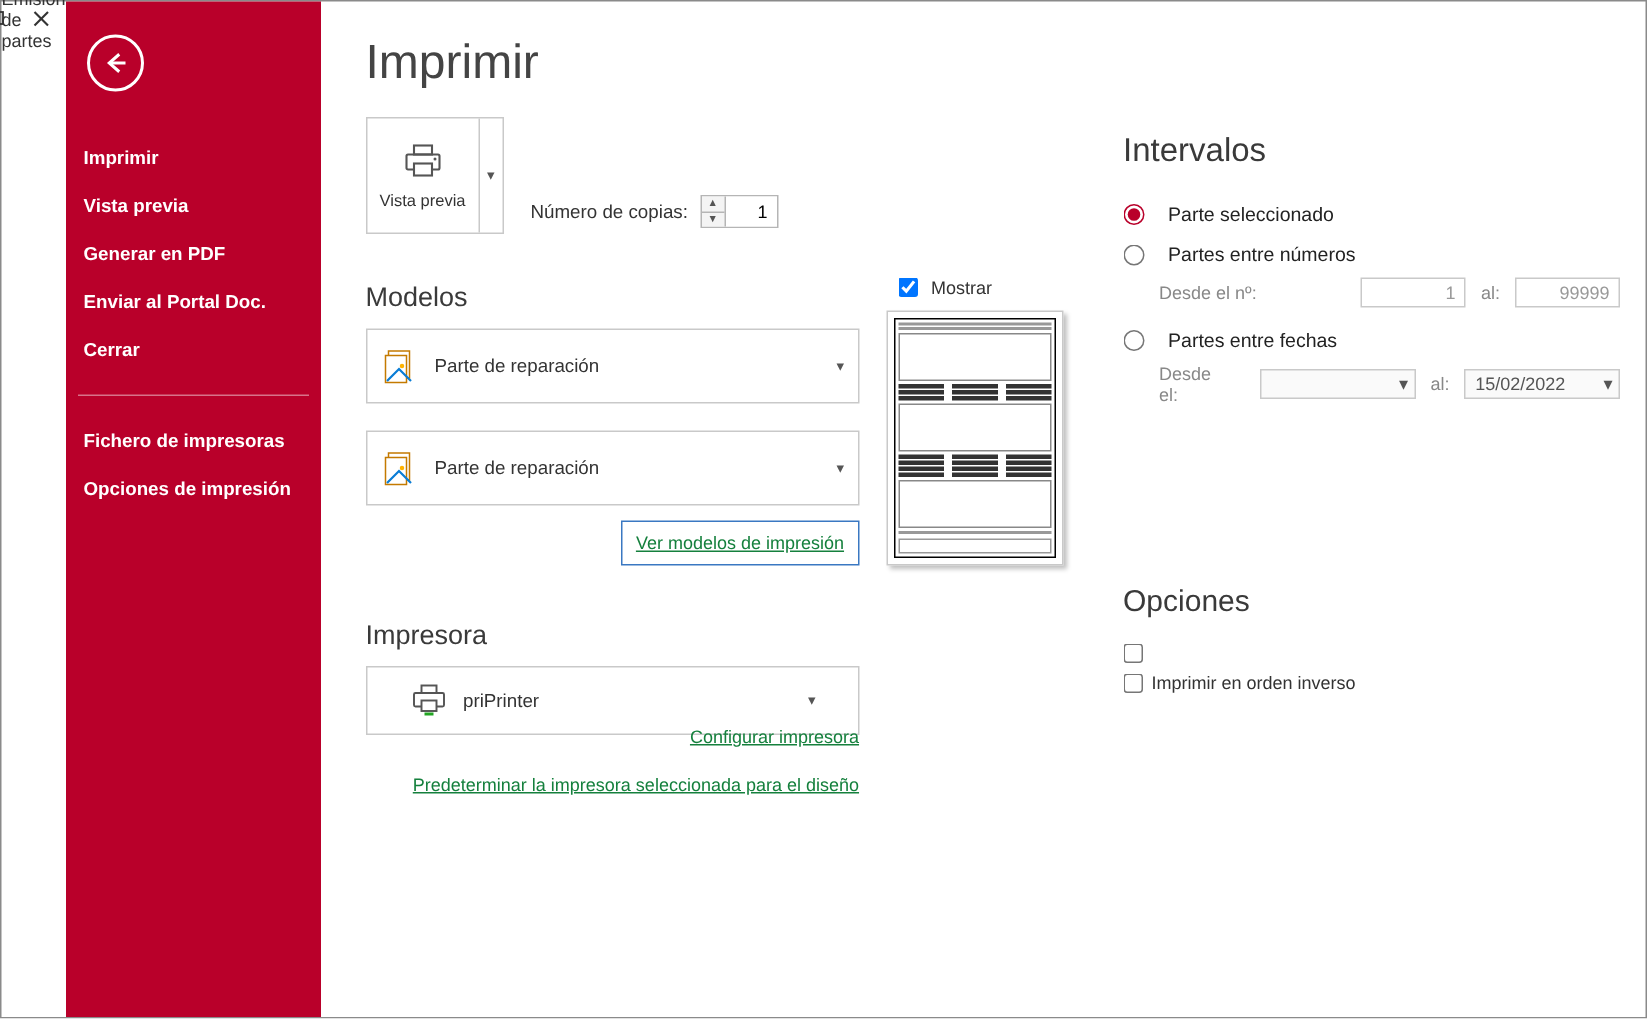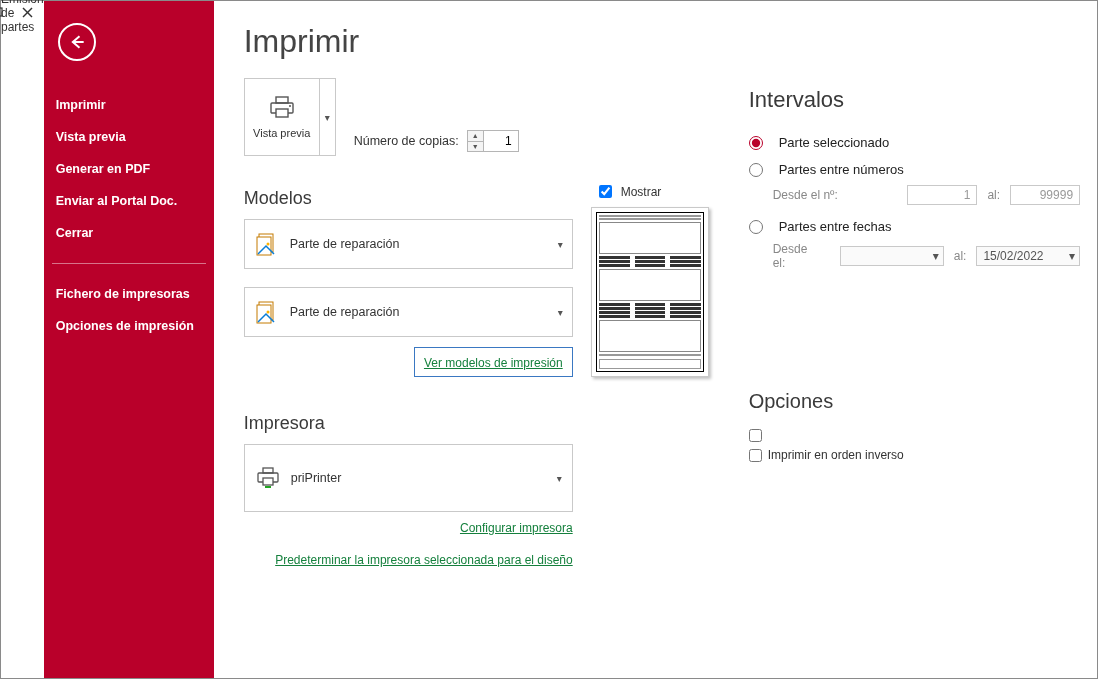--- a/index.html
+++ b/index.html
@@ -31,21 +31,21 @@
   .spinner input { width: 34px; border: none; text-align: right; padding: 0 6px; font-size: 12px; outline: none; }
   .section-h { font-size: 18px; font-weight: 400; color: #3a3a3a; margin: 6px 0 10px 0; }
   .model-select { border: 1px solid #c9c9c9; height: 50px; display: flex; align-items: center; padding: 0 9px; margin-bottom: 18px; cursor: pointer; position: relative; }
   .model-select .caret { margin-left: auto; font-size: 10px; color: #555; }
   .model-select .icon-box { width: 26px; height: 26px; margin-right: 10px; display: flex; align-items: center; justify-content: center; }
   .model-select .mlabel { font-size: 12.5px; color: #333; }
   .link-row { text-align: right; margin: -8px 0 14px 0; }
   .link-row.boxed { display: inline-block; float: right; border: 1px solid #3a78c2; padding: 5px 9px; margin-bottom: 14px; }
   .clearfix::after { content: ""; display: table; clear: both; }
   .txt-link { font-size: 12px; color: #15803d; text-decoration: underline; cursor: pointer; }
-  .printer-select { border: 1px solid #c9c9c9; height: 68px; display: flex; align-items: center; padding: 0 10px; margin-bottom: 14px; cursor: pointer; }
+  .printer-select { border: 1px solid #c9c9c9; height: 46px; display: flex; align-items: center; padding: 0 28px; cursor: pointer; }
   .printer-select .caret { margin-left: auto; font-size: 10px; color: #555; }
   .checkbox-row { display:flex; align-items:center; gap:6px; font-size:12px; color:#333; margin-bottom:6px; }
   .checkbox-row input { width:13px; height:13px; margin:0; }
   .radio-row { display:flex; align-items:flex-end; gap:16px; font-size:13px; color:#222; margin-bottom:12px; }
   .radio-row input[type=radio] { width:14px; height:14px; margin:0; accent-color: #b9002a; }
   .sub-row { display:flex; align-items:center; gap:10px; font-size:12px; color:#888; margin: -4px 0 14px 24px; }
   .sub-row input[type=text] { width:70px; height:20px; border:1px solid #c9c9c9; text-align:right; padding:0 6px; font-size:12px; background:#fff; color:#999; }
   .sub-row .sel { width:110px; height:20px; border:1px solid #c9c9c9; background:#fafafa; display:flex; align-items:center; justify-content:space-between; padding:0 4px 0 6px; font-size:12px; color:#555; }
   .preview-panel { width:118px; height:170px; border:1px solid #c9c9c9; box-shadow: 2px 2px 3px rgba(0,0,0,0.25); padding:4px; background:#fff; margin-top:2px; }
   .preview-panel .inner { width:100%; height:100%; border:1px solid #000; display:flex; flex-direction:column; padding:2px; gap:1px; }

